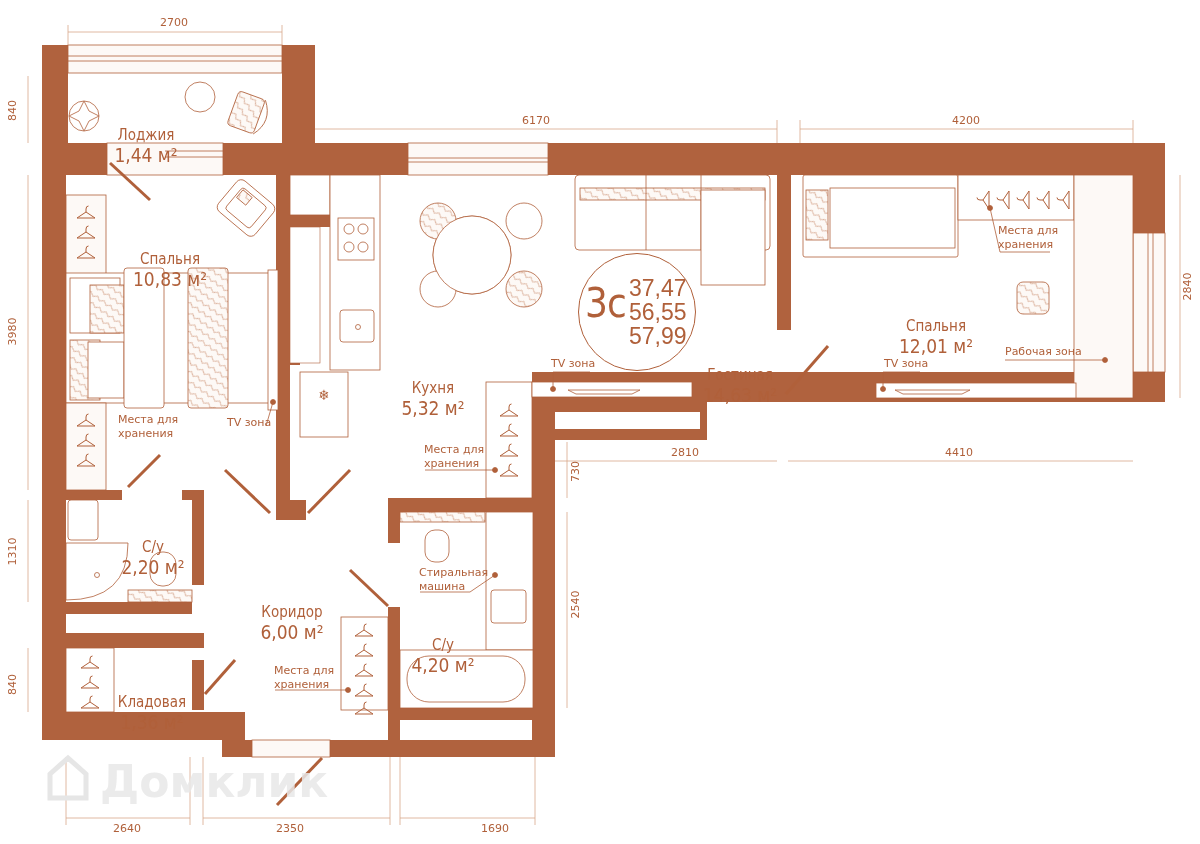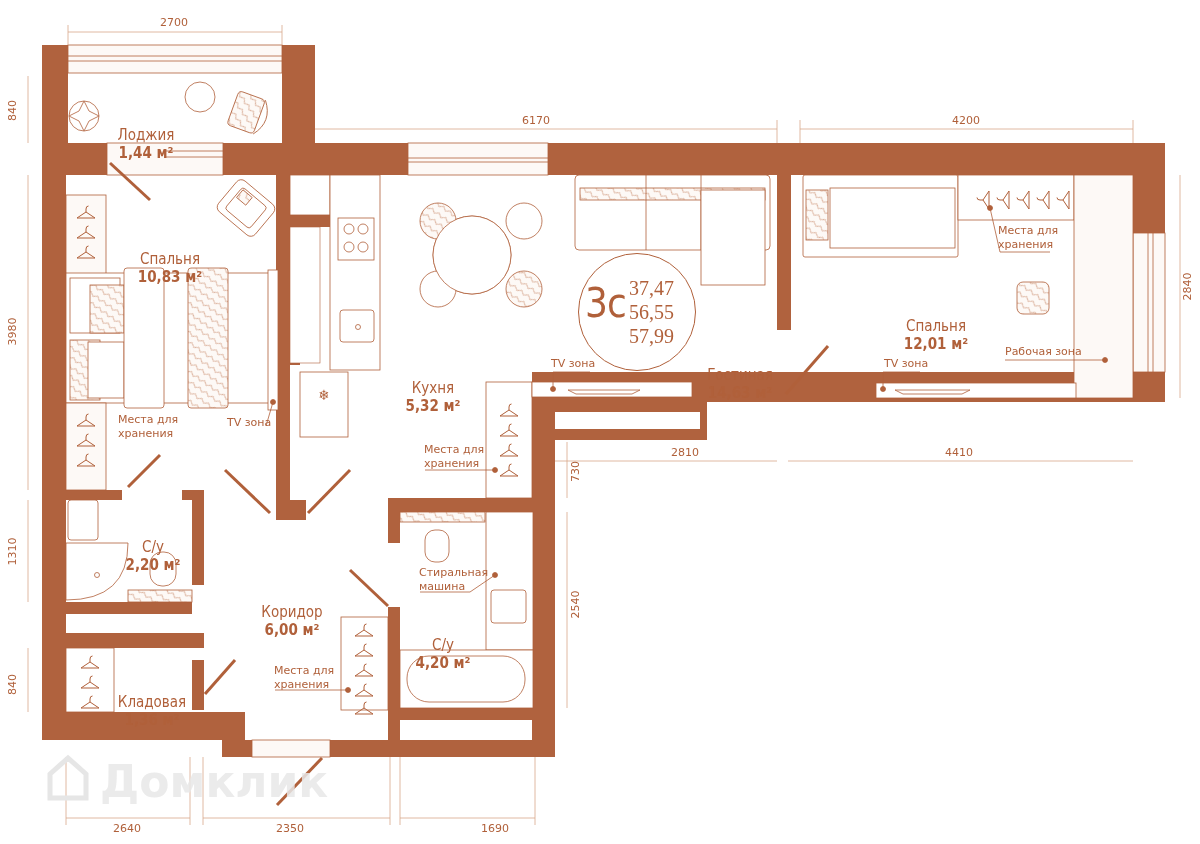--- a/index.html
+++ b/index.html
@@ -1,26 +1,26 @@
 <!DOCTYPE html>
 <html><head>
 <meta charset="utf-8">
 <style>
   html,body{margin:0;padding:0;background:#ffffff;}
   body{width:1200px;height:844px;position:relative;overflow:hidden;font-family:"Liberation Sans","DejaVu Sans",sans-serif;}
   #plan{position:absolute;left:0;top:0;width:1200px;height:844px;}
   .lbl{position:absolute;color:#b0603a;text-align:center;line-height:1.2;white-space:nowrap;font-family:"DejaVu Sans Condensed","DejaVu Sans",sans-serif;}
   .room-name{font-size:15px;margin-top:30px;}
-  .room-area{font-size:15px;font-weight:bold;}
+  .room-area{font-size:19px;}
   .note{position:absolute;color:#b0603a;font-size:11px;line-height:1.25;white-space:nowrap;font-family:"DejaVu Sans","Liberation Sans",sans-serif;}
   .dim{position:absolute;color:#b0603a;font-size:11px;white-space:nowrap;font-family:"DejaVu Sans","Liberation Sans",sans-serif;}
   .dim.v{transform:rotate(-90deg);transform-origin:center center;}
   .badge{position:absolute;left:578px;top:253px;width:118px;height:118px;border:1.5px solid #b0603a;border-radius:50%;box-sizing:border-box;}
   .badge-type{position:absolute;left:6px;top:26px;font-size:40px;color:#b0603a;font-family:"DejaVu Sans Condensed","DejaVu Sans",sans-serif;letter-spacing:-1px;}
-  .badge-nums{position:absolute;left:50px;top:22px;font-size:20px;line-height:24px;color:#b0603a;font-family:Liberation Serif, serif;text-align:center;}
+  .badge-nums{position:absolute;left:50px;top:22px;font-size:23px;line-height:24px;color:#b0603a;font-family:Liberation Sans, sans-serif;text-align:center;}
   .watermark{position:absolute;left:40px;top:756px;color:#e8e8e8;font-size:44px;font-weight:bold;opacity:.85;font-family:"DejaVu Sans",sans-serif;}
 </style>
 </head>
 <body>
 
 <svg id="plan" width="1200" height="844" viewBox="0 0 1200 844" xmlns="http://www.w3.org/2000/svg">
   <defs>
     <pattern id="wood" width="8" height="8" patternUnits="userSpaceOnUse" patternTransform="rotate(35)">
       <rect width="8" height="8" fill="#fdf9f6"></rect>
       <path d="M0 4 Q2 1 4 4 T8 4" stroke="#c98a6a" stroke-width="0.7" fill="none"></path>

